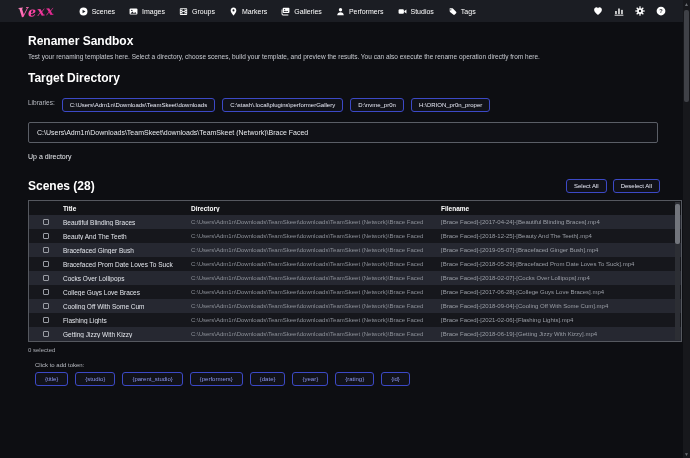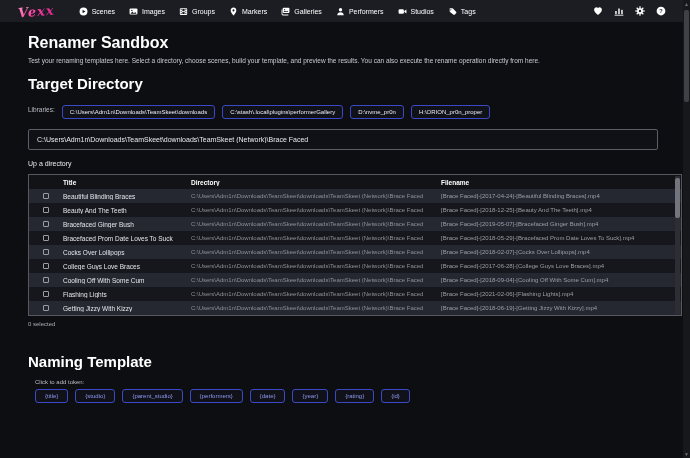--- a/index.html
+++ b/index.html
@@ -37,23 +37,23 @@
   
   .page-scrollbar {
     position:absolute; top:0; right:0; width:7px; height:458px;
     background:#17181c; z-index:50;
   }
   .page-scrollbar .arrow { color:#6a6d73; font-size:5px; text-align:center; line-height:8px; height:8px; }
   .page-scrollbar .thumb { position:absolute; top:10px; left:1px; width:5px; height:92px; background:#3f4147; border-radius:2px; }
   .page-scrollbar .arrow.down { position:absolute; bottom:0; width:100%; }
   
   .content { padding:12px 30px 0 28px; width:683px; }
-  h1.page-title { font-size:16px; font-weight:700; color:#fff; }
+  h1.page-title { font-size:12px; font-weight:700; color:#fff; }
   p.page-desc { font-size:6.5px; color:#c9ccd2; margin-top:5px; }
-  h2.section-heading { font-size:15px; font-weight:700; color:#fff; margin-top:11px; }
+  h2.section-heading { font-size:12px; font-weight:700; color:#fff; margin-top:11px; }
   
   .lib-row { display:flex; align-items:center; margin-top:8px; }
   .lib-label { font-size:6.5px; color:#b9bcc3; margin-right:7px; }
   .lib-btn, .outline-btn, .token-btn {
     background:#111219; border:1px solid #3c49c6; border-radius:3px;
     color:#e8eaf6; font-size:6px; padding:3px 7px; cursor:pointer;
     font-family:"Liberation Sans", sans-serif;
   }
   .lib-btn { margin-right:7px; }
   
@@ -246,20 +246,27 @@
 
   <div class="lib-row">
     <span class="lib-label">Libraries:</span>
     <div id="lib-buttons"><button class="lib-btn">C:\Users\Adm1n\Downloads\TeamSkeet\downloads</button><button class="lib-btn">C:\stash\.local\plugins\performerGallery</button><button class="lib-btn">D:\nvme_pr0n</button><button class="lib-btn">H:\ORION_pr0n_proper</button></div>
   </div>
 
   <input class="dir-input" value="C:\Users\Adm1n\Downloads\TeamSkeet\downloads\TeamSkeet (Network)\Brace Faced" style="">
 
   <div class="up-dir">Up a directory</div>
 
+  <div class="scenes-header">
+    <h2 class="section-heading" style="margin-top:0">Scenes (28)</h2>
+    <div class="btns">
+      <button class="outline-btn">Select All</button>
+      <button class="outline-btn">Deselect All</button>
+    </div>
+  </div>
 
   <div class="scene-table">
     <div class="thead">
       <div class="cell c-check"></div>
       <div class="cell">Title</div>
       <div class="cell">Directory</div>
       <div class="cell">Filename</div>
     </div>
     <div id="scene-rows">
         <div class="trow odd">
@@ -335,21 +342,20 @@
           <div class="cell c-file">[Brace Faced]-[2018-06-19]-[Getting Jizzy With Kizzy].mp4</div>
         </div>
       </div>
     <div class="table-scrollbar">
       <div class="thumb"></div>
     </div>
   </div>
 
   <div class="selected-count">0 selected</div>
 
-  <h2 class="section-heading nt-heading">Naming Template</h2>
 
 
   <div class="token-label">Click to add token:</div>
   <div class="token-row" id="token-buttons">
       <button class="token-btn">{title}</button>
       <button class="token-btn">{studio}</button>
       <button class="token-btn">{parent_studio}</button>
       <button class="token-btn">{performers}</button>
       <button class="token-btn">{date}</button>
       <button class="token-btn">{year}</button>

